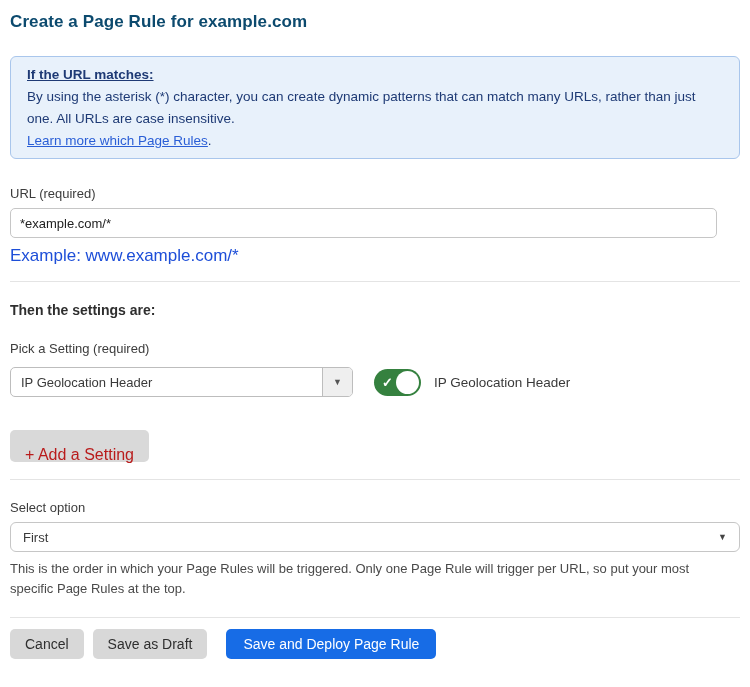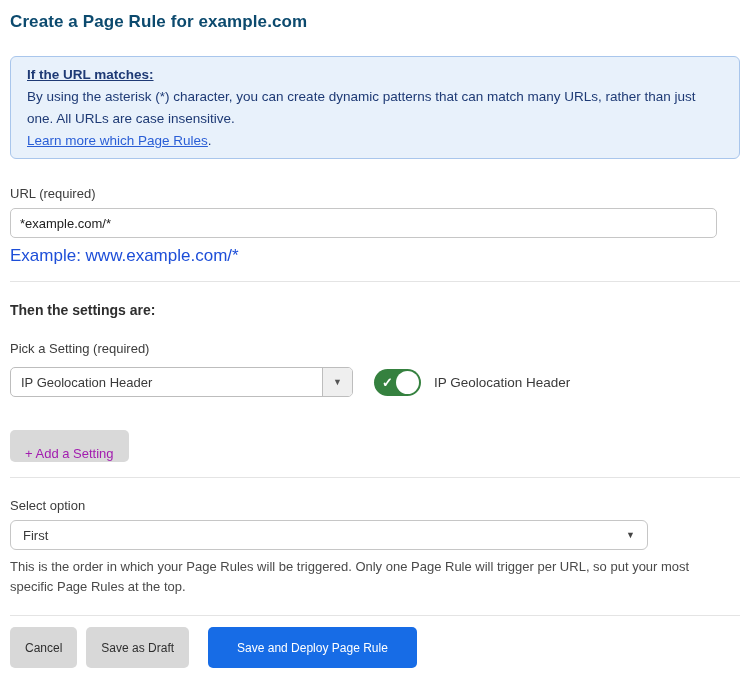--- a/index.html
+++ b/index.html
@@ -152,29 +152,29 @@
   }
 
   .add-setting-btn {
     margin-top: 33px;
     display: inline-block;
     background: #d9d9d9;
     border: none;
     border-radius: 5px;
     height: 30px;
     padding: 16px 15px;
-    font-size: 13px;
-    color: #a21caf;
+    font-size: 16px;
+    color: #b91c1c;
     font-family: "Liberation Sans", sans-serif;
     cursor: pointer;
   }
 
   .order-select {
     margin-top: 5px;
-    width: 638px;
+    width: 730px;
     height: 30px;
     border: 1px solid #c6c6c6;
     border-radius: 6px;
     background: #ffffff;
     display: flex;
     align-items: center;
     justify-content: space-between;
     padding: 0 12px;
     font-size: 13px;
     color: #3a3a3a;
@@ -191,37 +191,37 @@
   }
 
   .divider-footer { margin-top: 18px; }
 
   .footer-actions {
     margin-top: 11px;
     display: flex;
     align-items: center;
   }
   .btn {
-    height: 41px;
+    height: 30px;
     border: none;
     border-radius: 5px;
-    font-size: 12px;
+    font-size: 14px;
     font-family: "Liberation Sans", sans-serif;
     cursor: pointer;
   }
   .btn-gray {
     background: #d8d8d8;
     color: #2f2f2f;
     padding: 0 15px;
     margin-right: 9px;
   }
   .btn-primary {
     background: #176ce6;
     color: #ffffff;
-    padding: 0 29px;
+    padding: 0 17px;
     margin-left: 10px;
   }
 </style>
 </head>
 <body>
 
 <div class="wrap">
 
   <h1 class="page-title">Create a Page Rule for example.com</h1>
 

